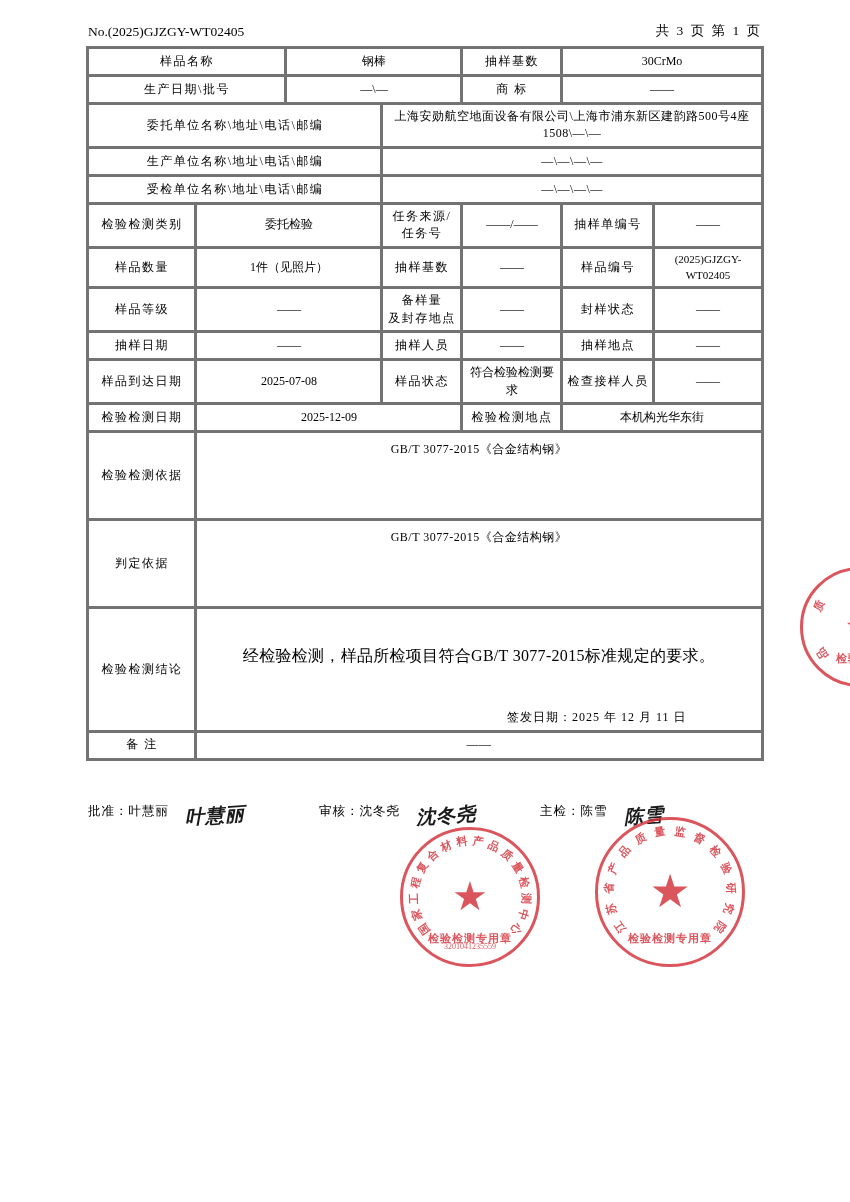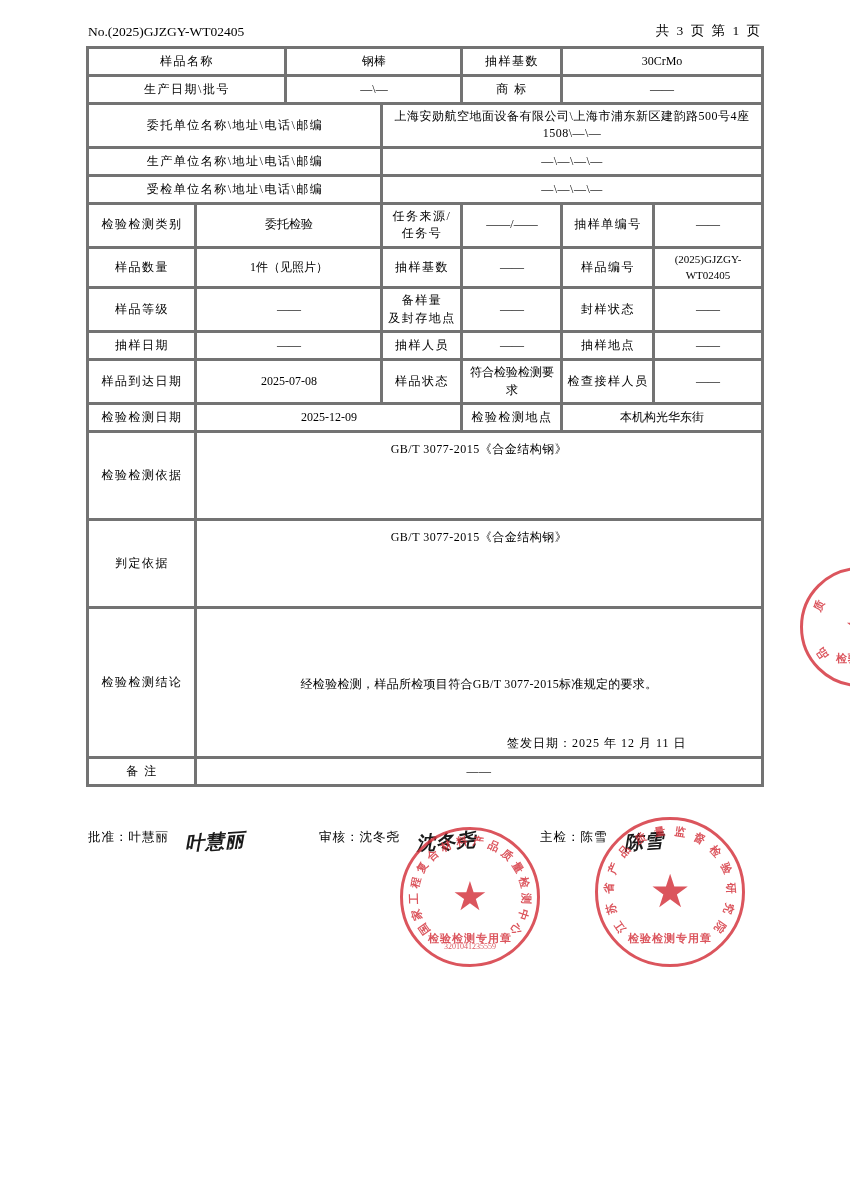--- a/index.html
+++ b/index.html
@@ -64,23 +64,23 @@
     margin-top: 42px;
     letter-spacing: 1px;
   }
   .concl-body {
     min-height: 190px;
     position: relative;
     text-align: left;
     padding: 0;
   }
   .concl-text {
-    margin-top: 64px;
-    text-align: center;
-    font-size: 12px;
+    margin-top: 32px;
+    text-align: center;
+    font-size: 16px;
     letter-spacing: 0.3px;
   }
   .remark-cell { height: 72px; }
 
   .footer {
     display: flex;
     margin: 10px 88px 0 88px;
     font-size: 12.5px;
     align-items: flex-start;
     letter-spacing: 1px;

